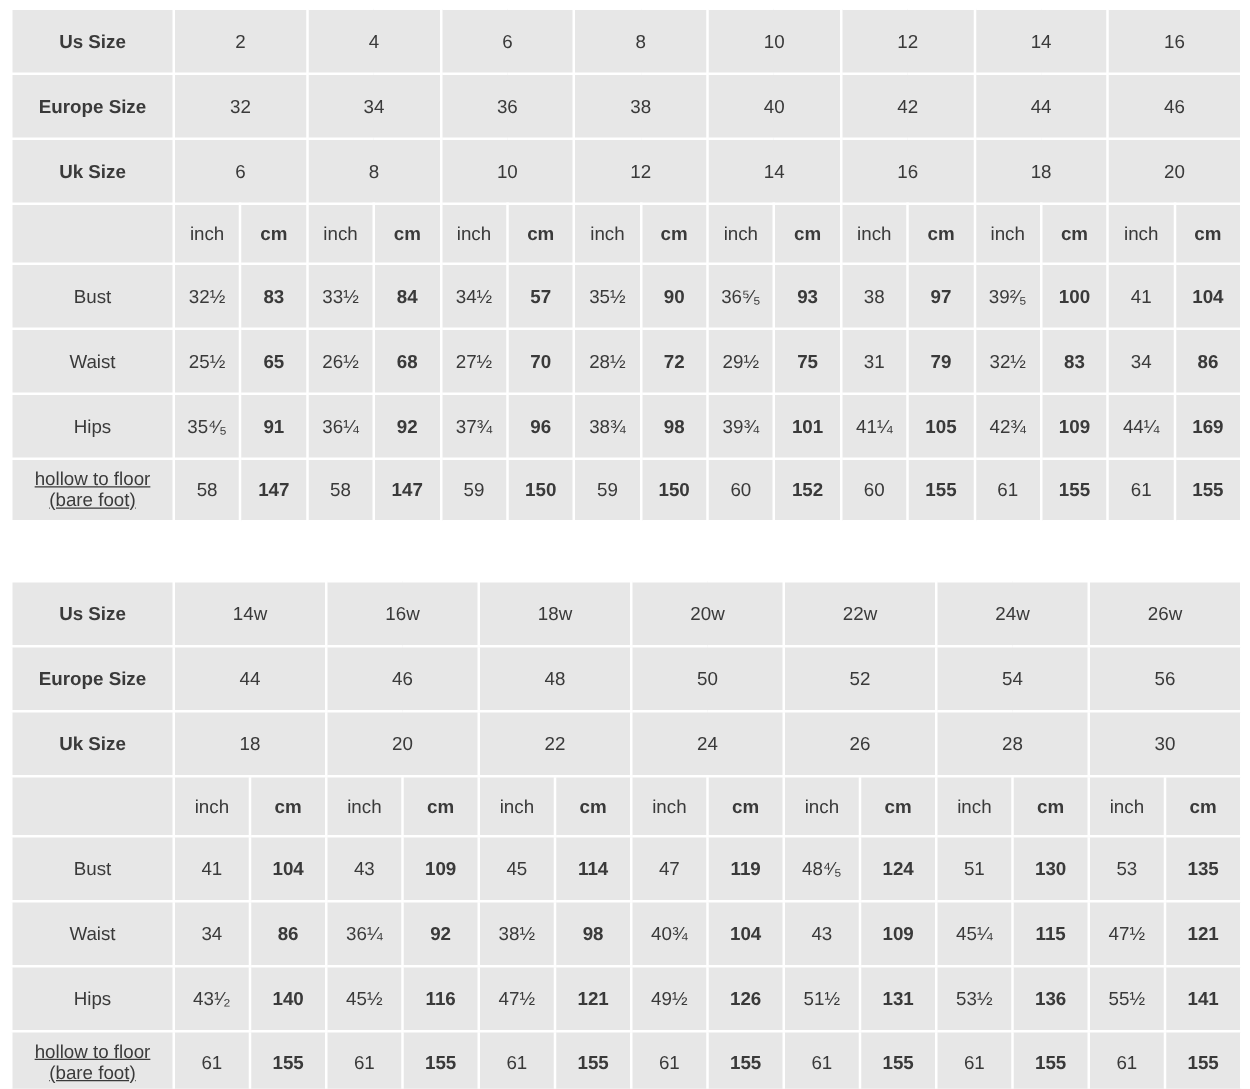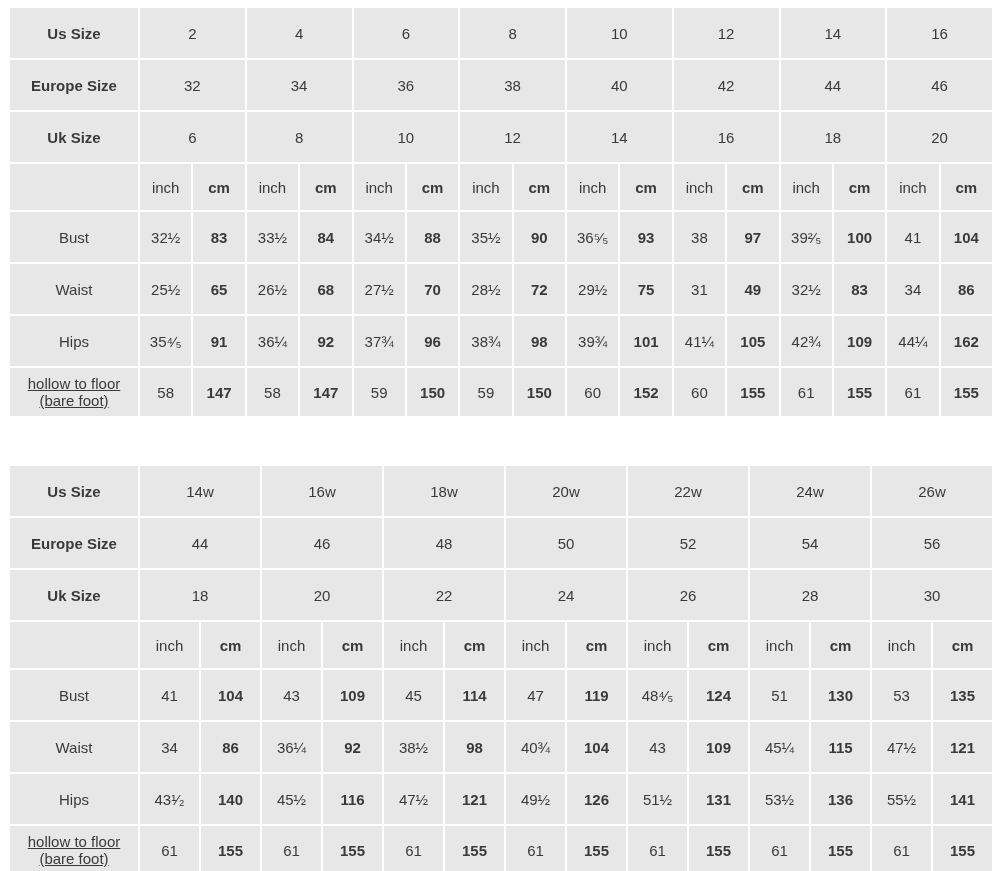--- a/index.html
+++ b/index.html
@@ -161,21 +161,21 @@
         <td class="unit-gray">inch</td>
         <td class="unit-blue">cm</td>
       </tr>
       <tr>
         <td class="rowlabel">Bust</td>
         <td>32½</td>
         <td class="blue">83</td>
         <td>33½</td>
         <td class="blue">84</td>
         <td>34½</td>
-        <td class="blue">88</td>
+        <td class="blue">57</td>
         <td>35½</td>
         <td class="blue">90</td>
         <td>36⁵⁄₅</td>
         <td class="blue">93</td>
         <td>38</td>
         <td class="blue">97</td>
         <td>39²⁄₅</td>
         <td class="blue">100</td>
         <td>41</td>
         <td class="blue">104</td>
@@ -186,21 +186,21 @@
         <td class="blue">65</td>
         <td>26½</td>
         <td class="blue">68</td>
         <td>27½</td>
         <td class="blue">70</td>
         <td>28½</td>
         <td class="blue">72</td>
         <td>29½</td>
         <td class="blue">75</td>
         <td>31</td>
-        <td class="blue">49</td>
+        <td class="blue">79</td>
         <td>32½</td>
         <td class="blue">83</td>
         <td>34</td>
         <td class="blue">86</td>
       </tr>
       <tr>
         <td class="rowlabel">Hips</td>
         <td>35⁴⁄₅</td>
         <td class="blue">91</td>
         <td>36¼</td>
@@ -209,21 +209,21 @@
         <td class="blue">96</td>
         <td>38¾</td>
         <td class="blue">98</td>
         <td>39¾</td>
         <td class="blue">101</td>
         <td>41¼</td>
         <td class="blue">105</td>
         <td>42¾</td>
         <td class="blue">109</td>
         <td>44¼</td>
-        <td class="blue">162</td>
+        <td class="blue">169</td>
       </tr>
       <tr class="htf">
         <td class="rowlabel small">
           <span>hollow to floor</span><br>
           <span>(bare foot)</span>
         </td>
         <td>58</td>
         <td class="blue">147</td>
         <td>58</td>
         <td class="blue">147</td>

